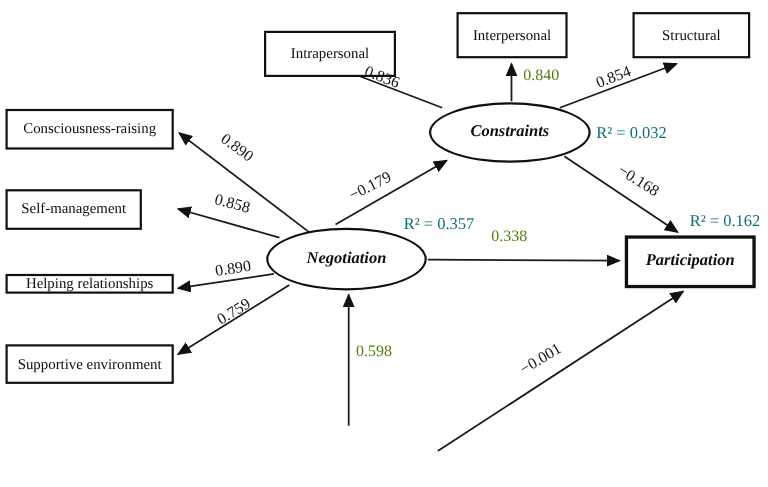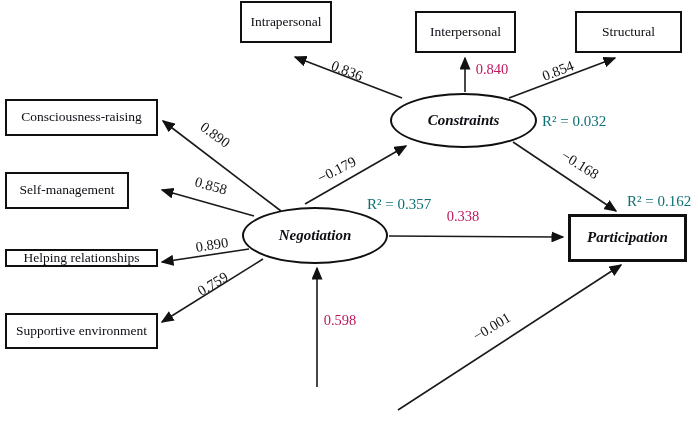--- a/index.html
+++ b/index.html
@@ -23,21 +23,21 @@
   .rect{border:2.5px solid #101010;font-size:13.5px;}
   .rect-bold{border:3px solid #101010;font-weight:bold;font-size:15px;font-style:italic;}
   .ellipse{border:2px solid #101010;border-radius:50%;font-weight:bold;font-size:15px;font-style:italic;}
   .coef{
     position:absolute;
     font-size:14.5px;
     color:#121212;
     white-space:nowrap;
     transform-origin:center center;
   }
-  .teal{color:#be185d;}
+  .teal{color:#4d7c0f;}
   .r2{
     position:absolute;
     font-size:15px;
     color:#0d6f74;
     white-space:nowrap;
   }
 </style>
 </head>
 <body>
 
@@ -58,21 +58,21 @@
       <line x1="249" y1="249" x2="162" y2="262" marker-end="url(#ah)"></line>
       <line x1="263" y1="259" x2="162" y2="322" marker-end="url(#ah)"></line>
       <line x1="305" y1="204" x2="406" y2="146" marker-end="url(#ah)"></line>
       <line x1="513" y1="142" x2="616" y2="211" marker-end="url(#ah)"></line>
       <line x1="389" y1="236" x2="563" y2="237" marker-end="url(#ah)"></line>
       <line x1="317" y1="387" x2="317" y2="268" marker-end="url(#ah)"></line>
       <line x1="398" y1="410" x2="621" y2="265" marker-end="url(#ah)"></line>
     </g>
   </svg>
 
-  <div class="node rect" style="left:240px;top:1px;width:92px;height:42px">
+  <div class="node rect" style="left:240px;top:28px;width:120px;height:42px">
     <span>Intrapersonal</span>
   </div>
   <div class="node rect" style="left:575px;top:11px;width:107px;height:42px">
     <span>Structural</span>
   </div>
   <div class="node rect" style="left:415px;top:11px;width:101px;height:42px">
     <span>Interpersonal</span>
   </div>
 
   <div class="node rect" style="left:5px;top:99px;width:153px;height:37px">

